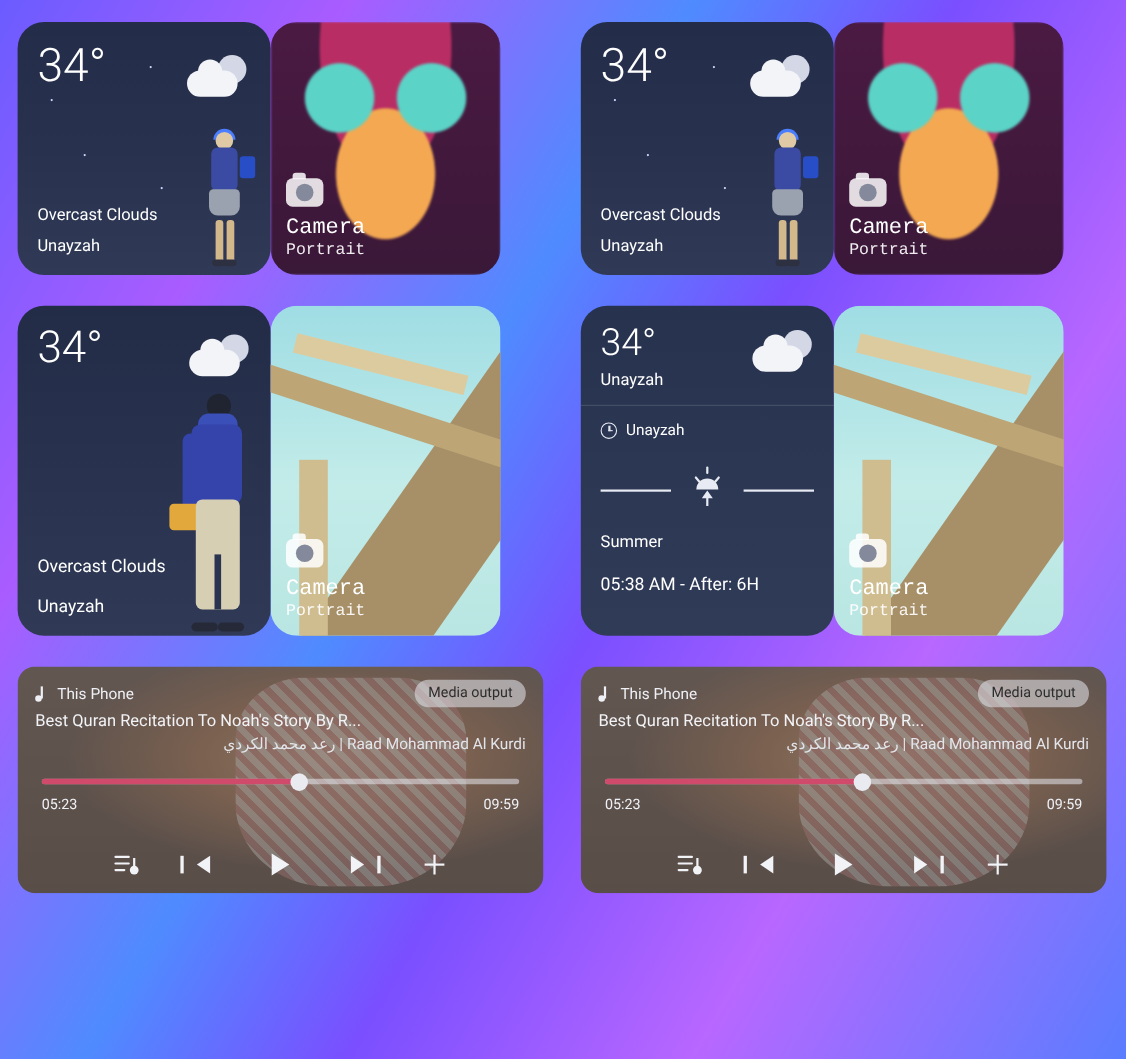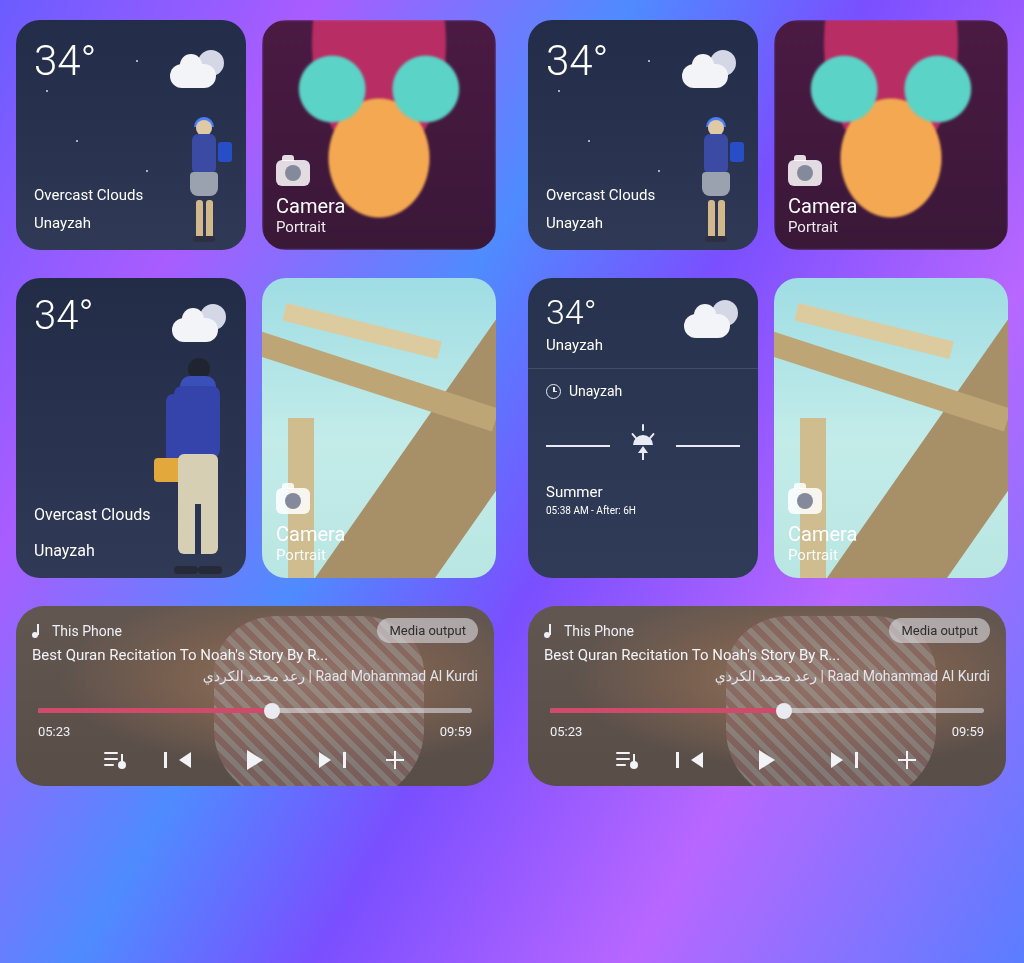--- a/index.html
+++ b/index.html
@@ -9,21 +9,20 @@
     display: flex;
   }
   .pane {
     flex: 0 0 50%;
     height: 100%;
     position: relative;
     padding: 20px 16px 0 16px;
   }
   .row {
     display: flex;
-    gap: 16px;
     margin-bottom: 28px;
   }
   .widget {
     border-radius: 24px;
     overflow: hidden;
     position: relative;
     color: #fff;
   }
   
   .weather-small {
@@ -57,21 +56,21 @@
   .person1 .head{position:absolute;top:0;left:14px;width:16px;height:16px;border-radius:50%;background:#e0c9a5;}
   .person1 .cap{position:absolute;top:-3px;left:12px;width:20px;height:10px;border-radius:10px 10px 0 0;background:#4b7dff;}
   .person1 .body{position:absolute;top:14px;left:10px;width:24px;height:40px;border-radius:6px;background:#3b4aa3;}
   .person1 .bag{position:absolute;top:22px;right:-4px;width:14px;height:20px;border-radius:3px;background:#284ec7;}
   .person1 .skirt{position:absolute;top:52px;left:8px;width:28px;height:24px;border-radius:4px 4px 8px 8px;background:#9aa2b0;}
   .person1 .leg{position:absolute;bottom:0;width:7px;height:40px;background:#d2b88a;border-radius:3px;}
   .person1 .leg.l{left:14px;} .person1 .leg.r{left:24px;}
   .person1 .shoe{position:absolute;bottom:-2px;width:12px;height:6px;background:#2d3040;border-radius:3px;}
   .person1 .shoe.l{left:11px;} .person1 .shoe.r{left:21px;}
   
-  .camera-tile { width: 234px; }
+  .camera-tile { width: 209px; font-family: Liberation Mono, monospace; }
   .camera-tile.small { height:230px; }
   .camera-tile.tall  { height:300px; }
   .camera-tile .bg-swirl {
     position:absolute; inset:0;
     background:
       radial-gradient(circle at 30% 30%, #5bd3c7 0%, #5bd3c7 14%, transparent 15%),
       radial-gradient(circle at 70% 30%, #5bd3c7 0%, #5bd3c7 14%, transparent 15%),
       radial-gradient(ellipse at 50% 60%, #f4a851 0%, #f4a851 30%, transparent 31%),
       radial-gradient(ellipse at 50% 10%, #b82d63 0%, #b82d63 40%, transparent 41%),
       linear-gradient(#4b1a43, #3a1838);
@@ -130,25 +129,25 @@
   .sun-diagram .line.l{left:0;width:64px;}
   .sun-diagram .line.r{right:0;width:64px;}
   .sun-diagram .sun{position:absolute;left:50%;top:6px;transform:translateX(-50%);width:20px;height:10px;border-radius:10px 10px 0 0;background:#e8ebf4;}
   .sun-diagram .ray{position:absolute;width:2px;height:7px;background:#e8ebf4;border-radius:1px;left:50%;}
   .sun-diagram .r1{top:-3px;transform:translateX(-50%) rotate(0deg) translateY(-2px);}
   .sun-diagram .r2{top:0px;transform:translateX(-50%) rotate(-40deg) translate(-9px,-3px);}
   .sun-diagram .r3{top:0px;transform:translateX(-50%) rotate(40deg) translate(9px,-3px);}
   .sun-diagram .arrow{position:absolute;left:50%;top:17px;transform:translateX(-50%);width:0;height:0;border-left:5px solid transparent;border-right:5px solid transparent;border-bottom:7px solid #e8ebf4;}
   .sun-diagram .stem{position:absolute;left:50%;top:23px;transform:translateX(-50%);width:2px;height:8px;background:#e8ebf4;}
   .weather-detail .sunrise-lbl{font-size:15px;}
-  .weather-detail .sunrise-time{font-size:10px;margin-top:4px;}
+  .weather-detail .sunrise-time{font-size:16px;margin-top:20px;}
   
   .media {
-    width: 478px; height: 180px;
-    border-radius: 28px;
+    width: 478px; height: 206px;
+    border-radius: 16px;
     overflow: hidden;
     position: relative;
     background:
       radial-gradient(ellipse at 60% 40%, #c19d82 0%, #a27e64 30%, transparent 60%),
       linear-gradient(#7d6e66, #6f6058);
   }
   .media .ghutra{
     position:absolute; right:70px; top:10px; width:210px; height:190px;
     background:
       repeating-linear-gradient(45deg, rgba(180,30,40,.35) 0 6px, rgba(255,255,255,.25) 6px 12px),

